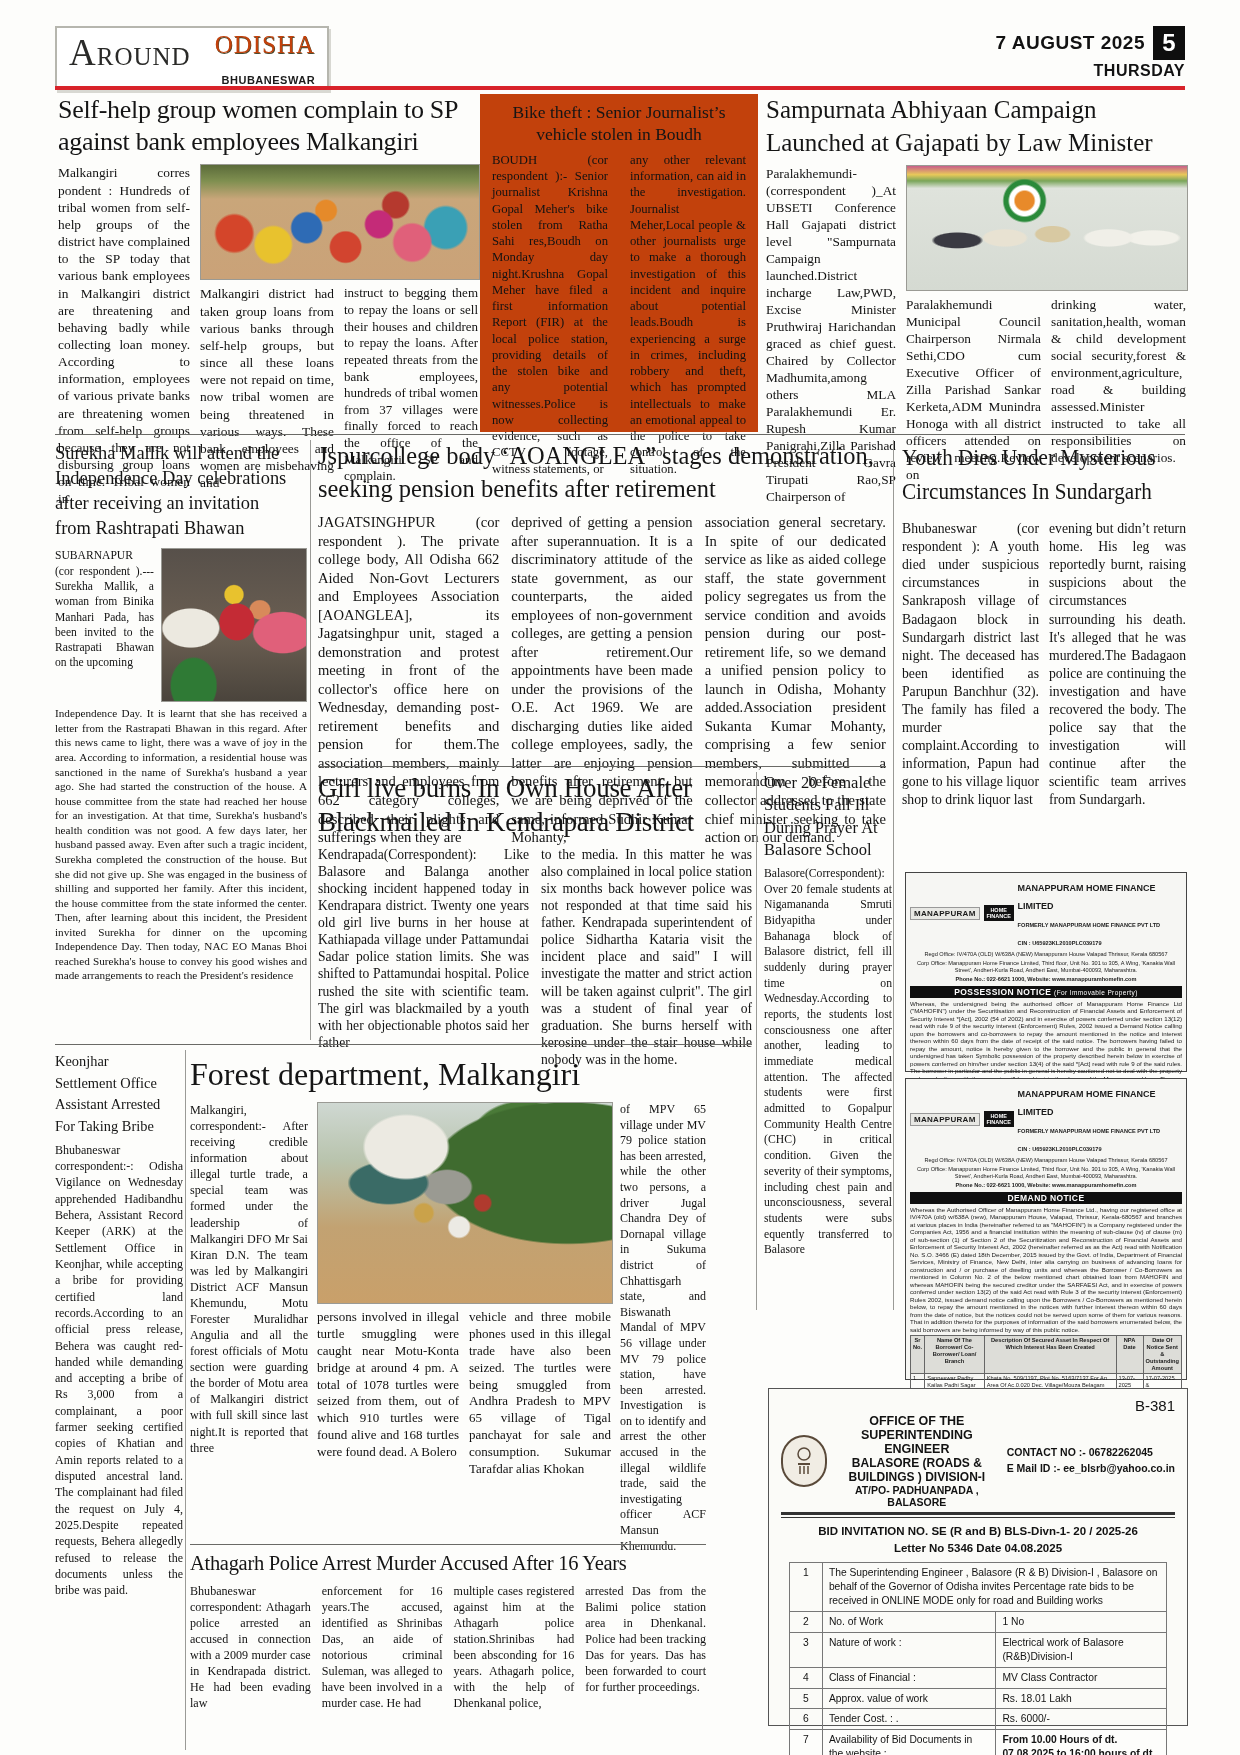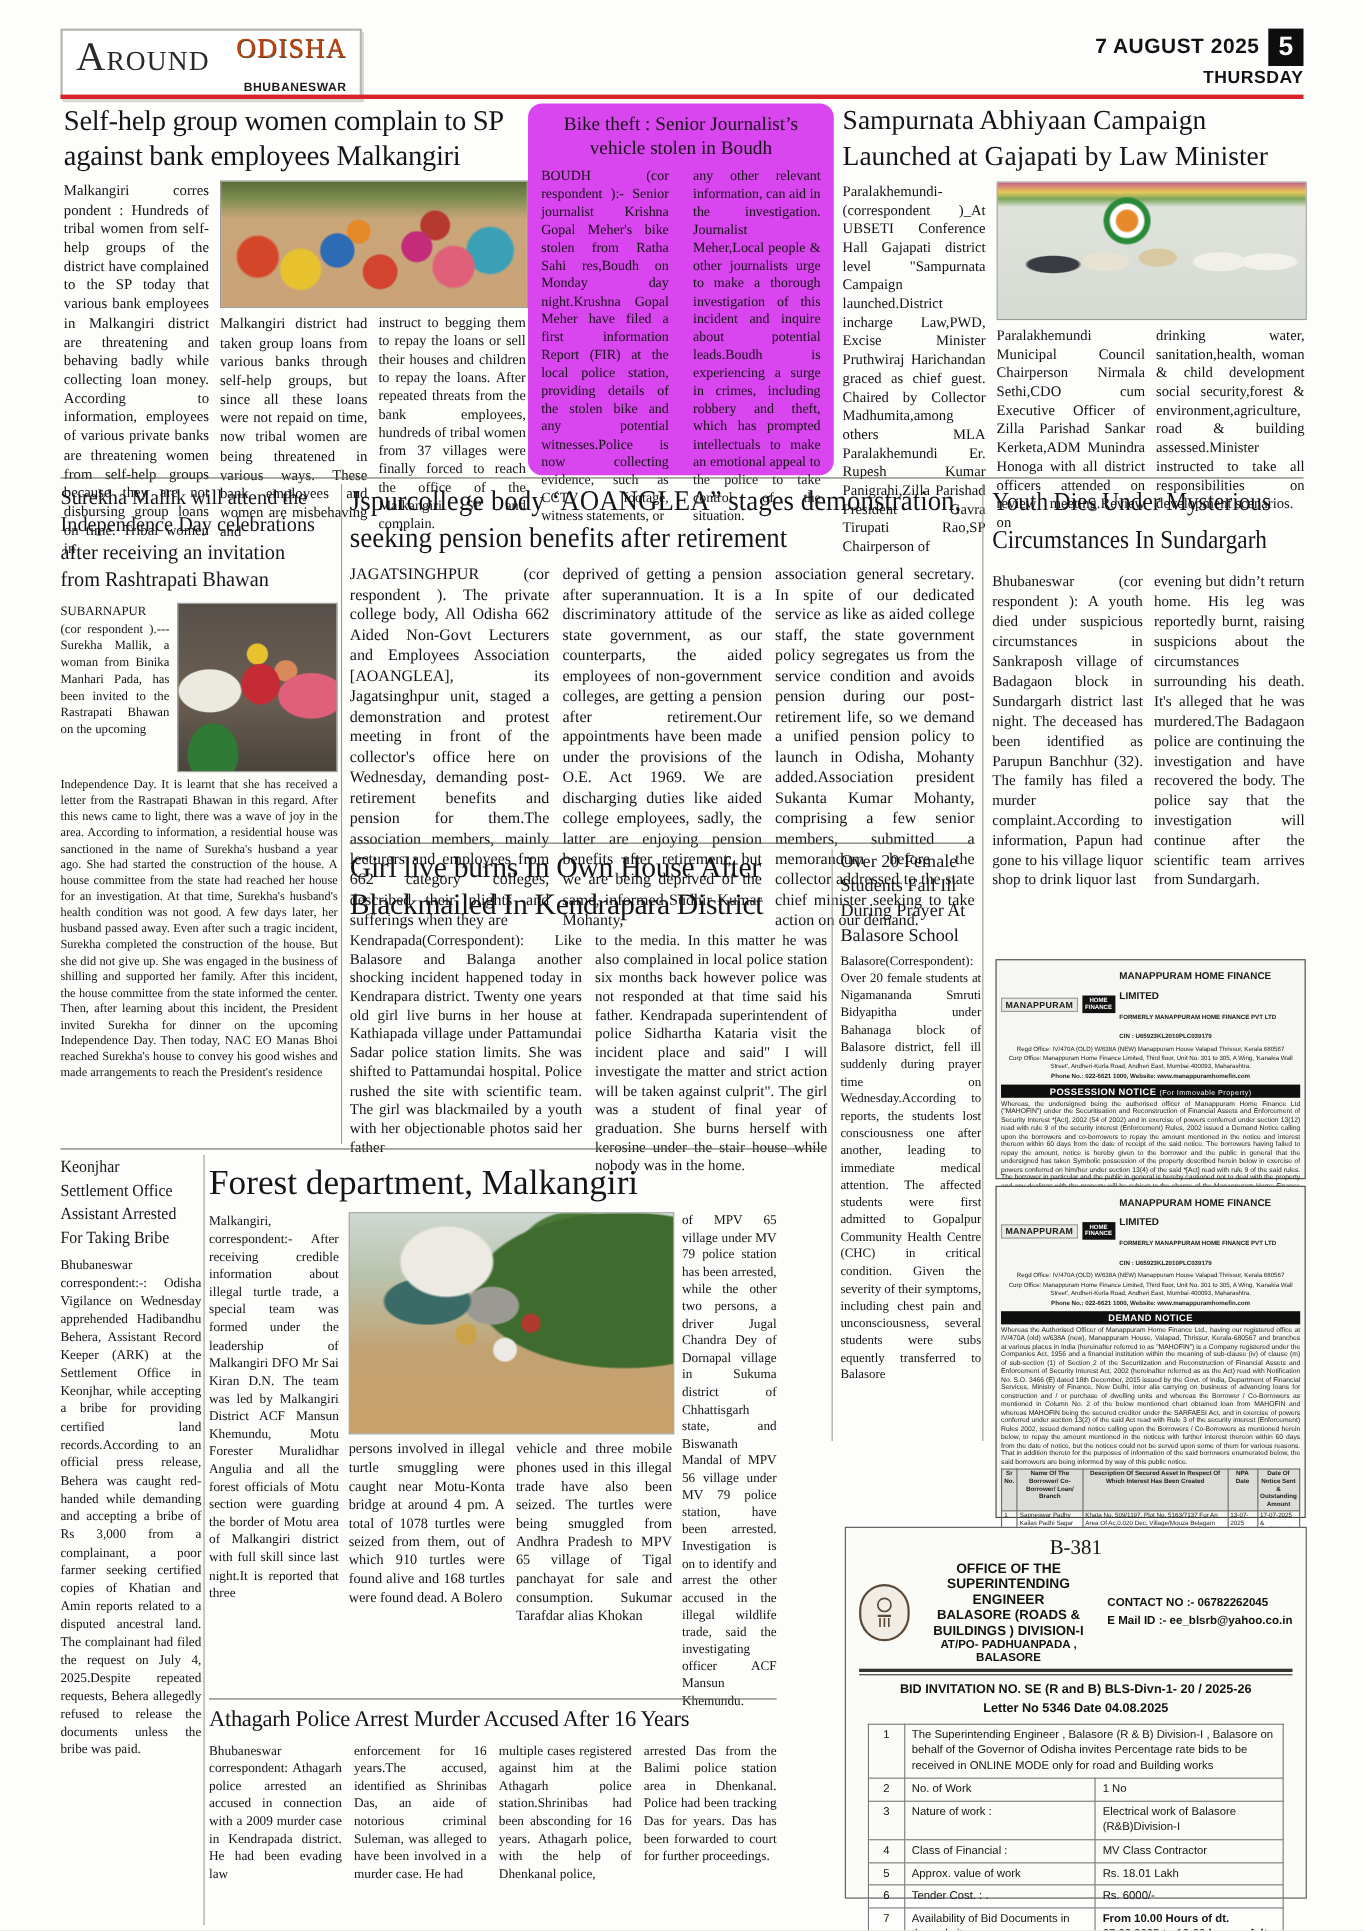--- a/index.html
+++ b/index.html
@@ -23,21 +23,21 @@
   .redline{left:55px;top:86px;width:1130px;height:4px;background:#d8232a;}
   
   .vrule{width:1px;background:#9a9a96;}
   .hrule{height:1px;background:#6a6a66;}
   
   .hl{margin:0;font-weight:normal;color:#151515;}
   .hl .ln{display:block;white-space:nowrap;}
   .jtext{text-align:justify;line-height:1.28;}
   .cols{display:flex;}
   .col{flex:1;min-width:0;}
-  .cream{background:#d946ef;border-radius:13px;}
+  .cream{background:#c2410c;}
   
   .photo{border:1px solid #9a9a94;}
   .photo1{background:
     radial-gradient(circle at 12% 60%, #d4452a 0 7%, rgba(0,0,0,0) 8%),
     radial-gradient(circle at 26% 70%, #e8c22e 0 8%, rgba(0,0,0,0) 9%),
     radial-gradient(circle at 38% 55%, #2e6bb5 0 8%, rgba(0,0,0,0) 9%),
     radial-gradient(circle at 52% 72%, #d2442f 0 9%, rgba(0,0,0,0) 10%),
     radial-gradient(circle at 64% 52%, #c42b78 0 7%, rgba(0,0,0,0) 8%),
     radial-gradient(circle at 76% 68%, #e0607a 0 8%, rgba(0,0,0,0) 9%),
     radial-gradient(circle at 88% 55%, #3aa0b5 0 8%, rgba(0,0,0,0) 9%),
@@ -79,21 +79,21 @@
   .mnp-sub{font-size:5.6px;font-weight:bold;line-height:1.2;}
   .mnp-addr{font-size:5.6px;text-align:center;line-height:1.25;margin-top:2px;}
   .nbar{background:#0f0f0f;color:#fff;text-align:center;font-weight:bold;font-size:8.5px;padding:1px 0;margin:3px 0 2px 0;letter-spacing:.4px;}
   .nbody{font-size:6.15px;line-height:1.22;text-align:justify;}
   .ntable{width:100%;border-collapse:collapse;margin-top:2px;}
   .ntable th,.ntable td{border:1px solid #666;font-size:5.7px;line-height:1.2;padding:1px 2px;vertical-align:top;}
   .ntable th{background:#ddddd8;text-align:center;}
   .nfoot{display:flex;justify-content:space-between;font-weight:bold;font-size:6.1px;margin-top:2px;}
   
   .tender{border:1.5px solid #555;background:#fbfbf8;padding:8px 12px;font-family:"Liberation Sans",sans-serif;}
-  .tender-ref{text-align:center;font-family:Liberation Serif, serif;font-size:19px;}
+  .tender-ref{text-align:right;font-family:Liberation Sans, sans-serif;font-size:15px;}
   .tender-head{display:flex;align-items:center;gap:10px;}
   .t-office{text-align:center;flex:1;}
   .t-office .o1{font-weight:bold;font-size:12.5px;}
   .t-office .o2{font-weight:bold;font-size:12px;}
   .t-office .o3{font-weight:bold;font-size:10.5px;}
   .t-contact{text-align:left;font-weight:bold;font-size:10.5px;line-height:1.5;}
   .t-doublerule{border-top:3px solid #333;border-bottom:1px solid #333;height:2px;margin:4px 0 5px 0;}
   .t-bid{text-align:center;font-weight:bold;font-size:11.5px;line-height:1.45;}
   .t-table{width:96%;margin:6px auto 0 auto;border-collapse:collapse;}
   .t-table td{border:1px solid #777;font-size:10.3px;line-height:1.35;padding:3px 6px;vertical-align:top;}

